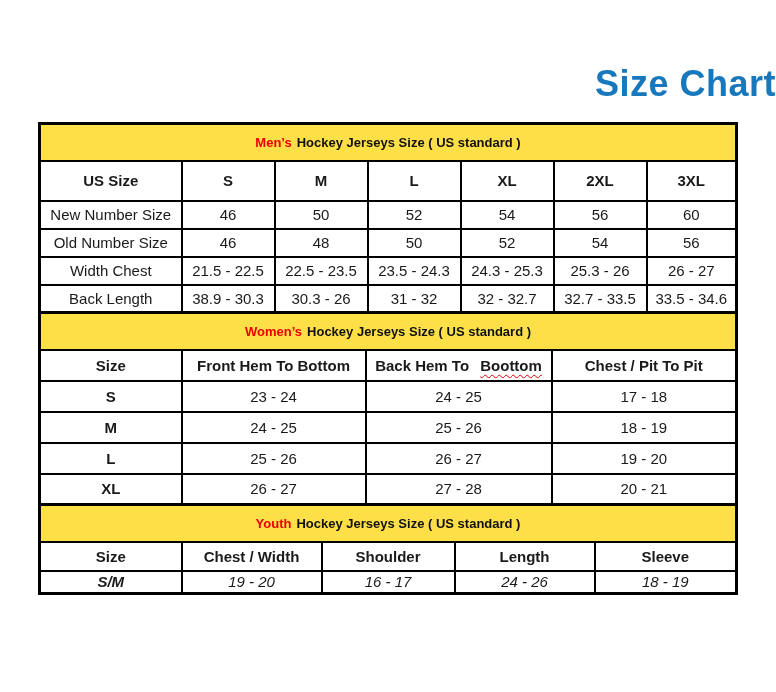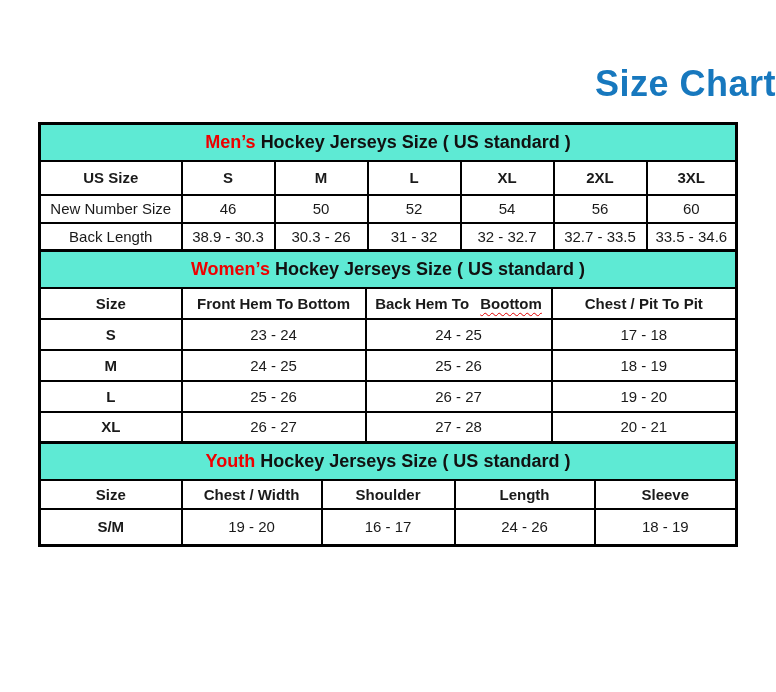--- a/index.html
+++ b/index.html
@@ -15,38 +15,38 @@
   table.sec {
     border-collapse:collapse; table-layout:fixed; width:697px;
     border:3px solid #000;
   }
   table.sec + table.sec { margin-top:-3px; }
   td {
     border:2px solid #000; text-align:center; vertical-align:middle;
     font-size:15px; color:#1a1a1a; padding:0 2px; overflow:hidden; white-space:nowrap;
   }
   td.banner {
-    background:#5eead4; font-weight:bold; font-size:18px; color:#111;
+    background:#fde047; font-weight:bold; font-size:13px; color:#111;
     border:2px solid #000;
   }
   .red { color:#ee0000; margin-right:5px; }
   .b { font-weight:bold; }
   .squiggle {
     text-decoration-line:underline; text-decoration-style:wavy;
     text-decoration-color:#e00000; text-decoration-thickness:1px;
     text-underline-offset:3px;
     padding-left:7px;
   }
   tr.hban  { height:37px; }
-  tr.hhdr  { height:34px; }
+  tr.hhdr  { height:40px; }
   tr.hrow  { height:28px; }
   tr.whdr  { height:31px; }
   tr.wrow  { height:31px; }
   tr.yhdr  { height:29px; }
-  tr.yrow  { height:37px; }
+  tr.yrow  { height:23px;font-style:italic; }
 </style>
 </head>
 <body>
 
 <div class="page-title">Size Chart</div>
 
 <div class="chart-wrap">
 
   <table class="sec">
     <colgroup>
@@ -74,20 +74,38 @@
       <td class="b">3XL</td>
     </tr>
     <tr class="hrow">
       <td>New Number Size</td>
       <td>46</td>
       <td>50</td>
       <td>52</td>
       <td>54</td>
       <td>56</td>
       <td>60</td>
+    </tr>
+    <tr class="hrow">
+      <td>Old Number Size</td>
+      <td>46</td>
+      <td>48</td>
+      <td>50</td>
+      <td>52</td>
+      <td>54</td>
+      <td>56</td>
+    </tr>
+    <tr class="hrow">
+      <td>Width Chest</td>
+      <td>21.5 - 22.5</td>
+      <td>22.5 - 23.5</td>
+      <td>23.5 - 24.3</td>
+      <td>24.3 - 25.3</td>
+      <td>25.3 - 26</td>
+      <td>26 - 27</td>
     </tr>
     <tr class="hrow">
       <td>Back Length</td>
       <td>38.9 - 30.3</td>
       <td>30.3 - 26</td>
       <td>31 - 32</td>
       <td>32 - 32.7</td>
       <td>32.7 - 33.5</td>
       <td>33.5 - 34.6</td>
     </tr>

